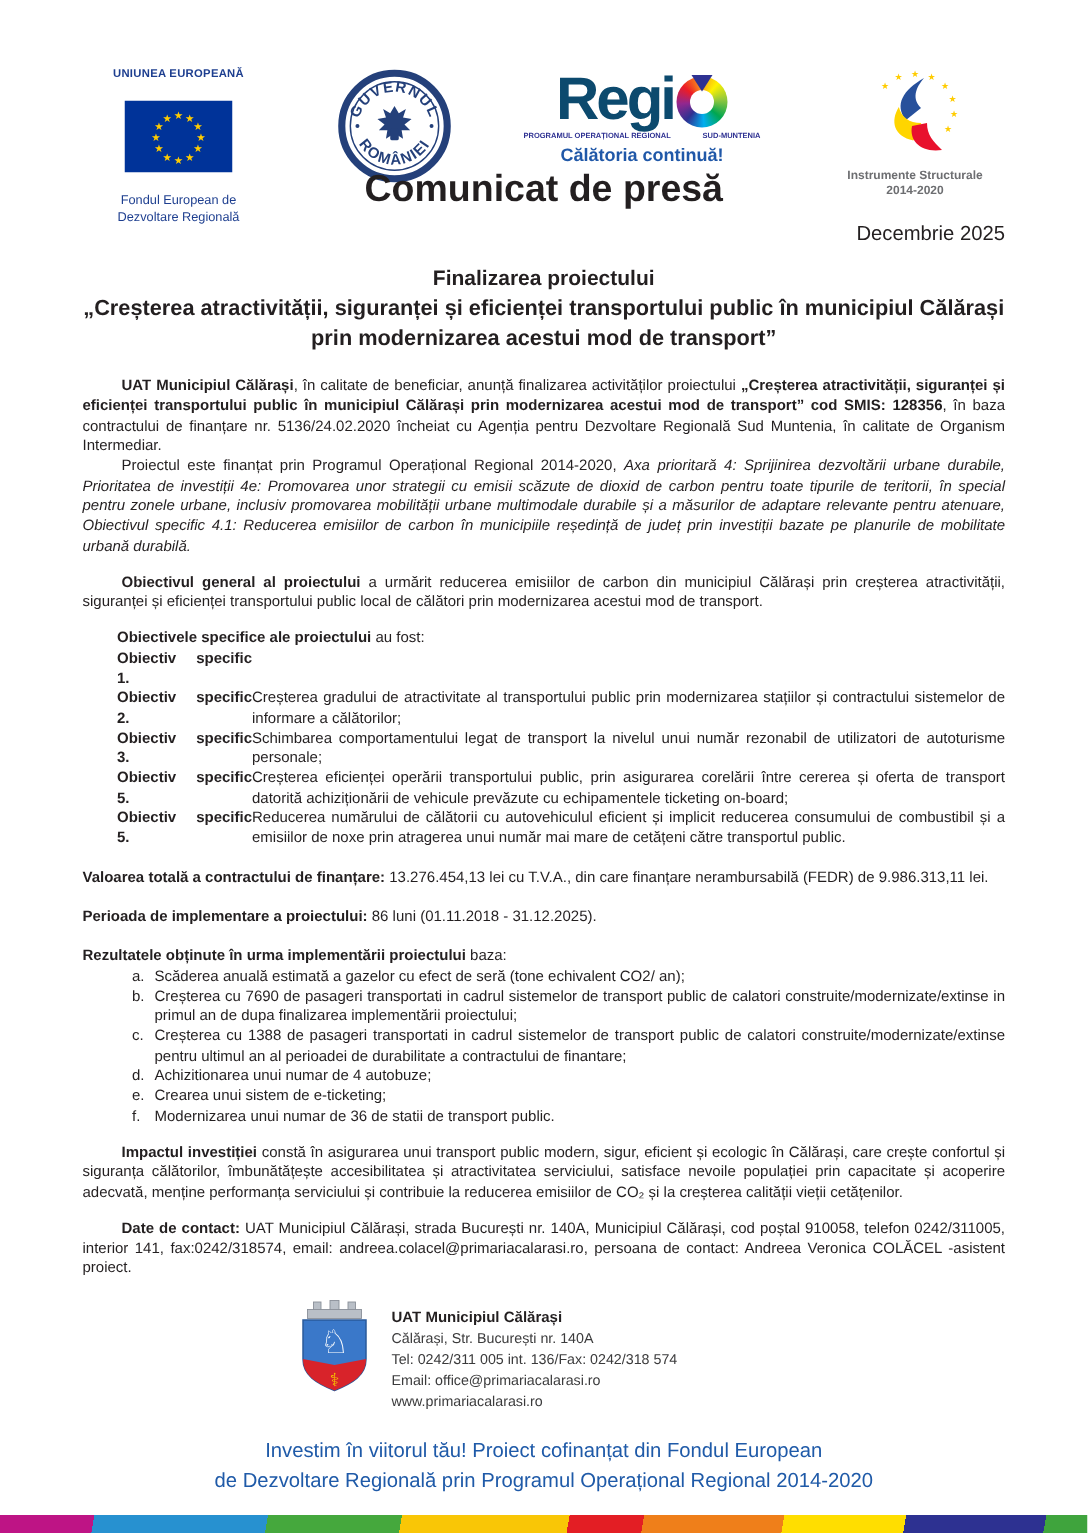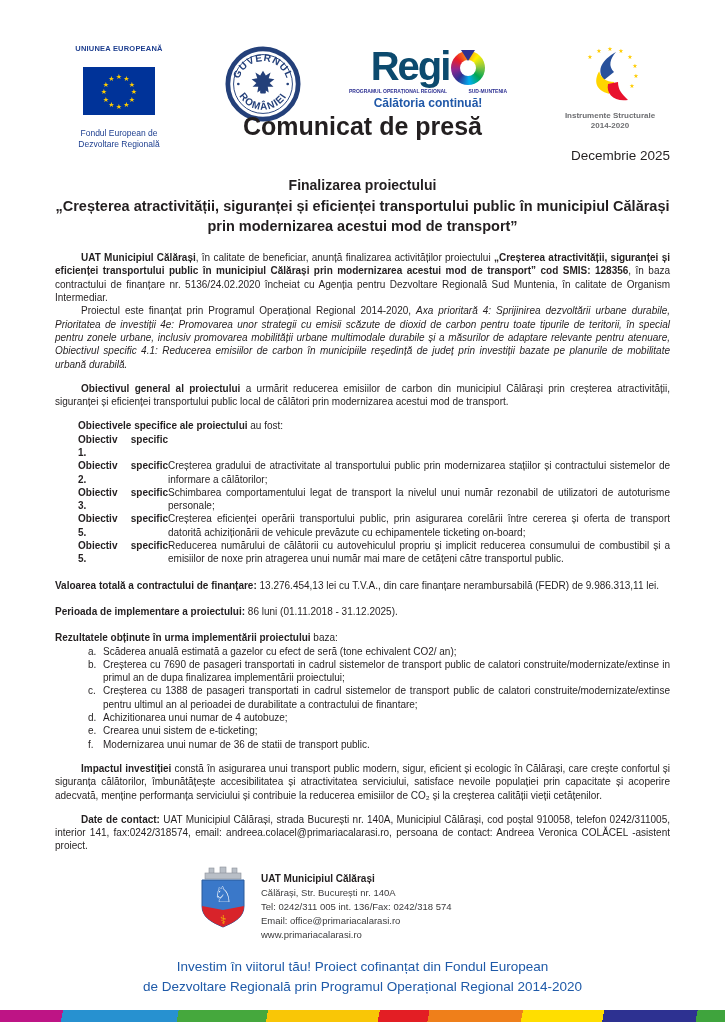--- a/index.html
+++ b/index.html
@@ -185,21 +185,21 @@
       <div class="obj-item">
           <span class="obj-label">Obiectiv specific 3.</span>
           <span class="obj-text">Schimbarea comportamentului legat de transport la nivelul unui număr rezonabil de utilizatori de autoturisme personale;</span>
         </div>
       <div class="obj-item">
           <span class="obj-label">Obiectiv specific 5.</span>
           <span class="obj-text">Creșterea eficienței operării transportului public, prin asigurarea corelării între cererea și oferta de transport datorită achiziționării de vehicule prevăzute cu echipamentele ticketing on-board;</span>
         </div>
       <div class="obj-item">
           <span class="obj-label">Obiectiv specific 5.</span>
-          <span class="obj-text">Reducerea numărului de călătorii cu autovehiculul propriu și implicit reducerea consumului de combustibil și a emisiilor de noxe prin atragerea unui număr mai mare de cetățeni către transportul public.</span>
+          <span class="obj-text">Reducerea numărului de călătorii cu autovehiculul eficient și implicit reducerea consumului de combustibil și a emisiilor de noxe prin atragerea unui număr mai mare de cetățeni către transportul public.</span>
         </div>
     </div>
 
     <div class="gap-l"></div>
 
     <p><span class="b">Valoarea totală a contractului de finanțare:</span><span> 13.276.454,13 lei cu T.V.A., din care finanțare nerambursabilă (FEDR) de 9.986.313,11 lei.</span></p>
 
     <div class="gap-l"></div>
 
     <p><span class="b">Perioada de implementare a proiectului:</span><span> 86 luni (01.11.2018 - 31.12.2025).</span></p>

